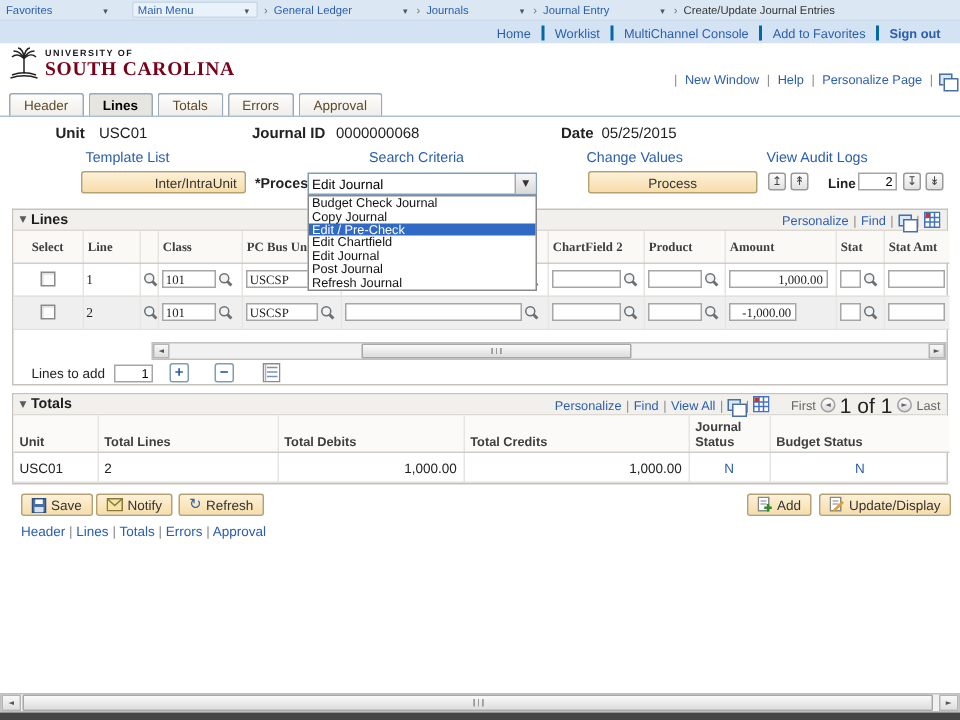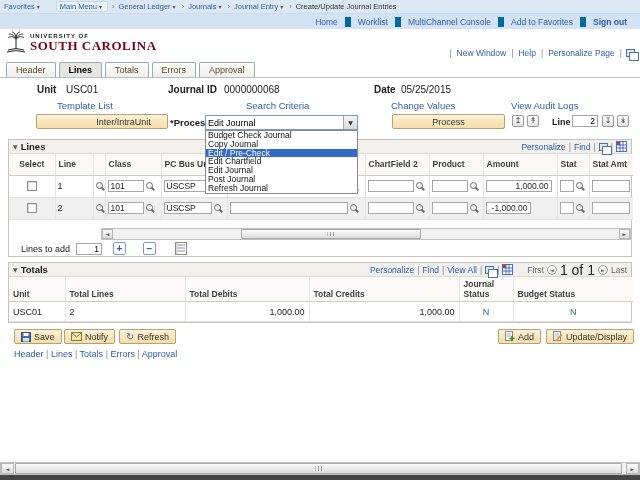--- a/index.html
+++ b/index.html
@@ -4,28 +4,28 @@
 <style>
   * { margin:0; padding:0; box-sizing:border-box; }
   html,body { width:640px; height:480px; }
   body { font-family:"Liberation Sans", sans-serif; background:#fff; position:relative; overflow:hidden; }
   .abs { position:absolute; }
   .lnk { color:#2a5db0; cursor:pointer; white-space:nowrap; text-decoration:none; }
 
   
   #crumbbar { left:0; top:0; width:640px; height:14px; background:#dbe7f3; border-bottom:1px solid #cddcec;
               display:flex; align-items:center; padding:0 4px; font-size:7.5px; color:#333; }
-  .crumb { display:flex; align-items:center; white-space:nowrap; }
+  .crumb { display:flex; align-items:center; white-space:nowrap;gap:32px; }
   .caret::after { content:"▾"; font-size:6px; color:#555; margin:0 2px 0 2px; font-family:"DejaVu Sans",sans-serif; }
   .crumb-sep::after { content:"›"; color:#777; margin:0 4px; }
   .crumb-chip { background:#e9f1fa; border:1px solid #c9d9ea; border-radius:2px; padding:0 3px; display:flex; align-items:center; }
 
   #toplinks { left:0; top:14px; width:640px; height:15px; background:#d4e3f3; display:flex; justify-content:flex-end;
               align-items:center; font-size:8.5px; padding-right:6px; }
-  #toplinks .tl { padding:0 7px; border-right:6px solid #0369a1; }
+  #toplinks .tl { padding:0 7px; border-right:2px solid #0369a1; }
   #toplinks .tl:last-child { border-right:none; font-weight:bold; }
 
   #logoband { left:0; top:29px; width:640px; height:31px; background:#fff; }
   #logo { position:absolute; left:5px; top:1px; display:flex; align-items:flex-end; }
   #logo-text { margin-left:3px; }
   #logo-l1 { font-size:6px; letter-spacing:1px; color:#1a1a1a; font-weight:bold; }
   #logo-l2 { font-family:"Liberation Serif", serif; font-size:13px; font-weight:bold; color:#7a0019; letter-spacing:0.5px; margin-top:-1px;}
   #pagebar { position:absolute; right:5px; bottom:2px; font-size:8.5px; display:flex; align-items:center; }
   #pagebar .pl { padding:0 5px; }
   #pagebar .psep { color:#888; }
@@ -69,21 +69,21 @@
   .gb-bar { height:14px; background:#f2f0ec; border-bottom:1px solid #dcd9d3; display:flex; align-items:center;
             justify-content:space-between; padding:0 4px; }
   .gb-title { font-size:9.5px; font-weight:bold; color:#1c1c1c; display:flex; align-items:center; gap:3px; }
   .tri { font-size:6px; color:#5a5a5a; font-family:"DejaVu Sans",sans-serif; }
   .gb-tools { display:flex; align-items:center; font-size:8.5px; gap:0; }
   .gb-tools .tsep { color:#888; margin:0 3px; }
   .icon-popup { width:9px; height:8px; border:1px solid #4a6fa5; background:#dce9f7; display:inline-block; position:relative; }
   .icon-popup::after { content:""; position:absolute; left:2px; top:2px; width:8px; height:7px; border:1px solid #4a6fa5; background:#fff; }
 
   
-  table.grid { border-collapse:collapse; width:624px; table-layout:fixed; }
+  table.grid { border-collapse:collapse; width:624px; table-layout:fixed;font-family:Liberation Serif, serif; }
   table.grid th { font-size:8.5px; font-weight:bold; color:#3f3f3f; text-align:left; background:#faf9f6;
                   border-bottom:1px solid #cfcdc8; border-right:1px solid #e7e5e1; padding:0 3px; height:21px; }
   table.grid td { font-size:9px; color:#222; border-right:1px solid #e7e5e1; border-bottom:1px solid #e3e1dd;
                   padding:0 2px; height:22px; white-space:nowrap; }
   tr.alt td { background:#efefef; }
   .fld { display:inline-block; height:12px; line-height:11px; border:1px solid #a6a6a6; background:#fff; font-size:8.5px;
          padding:0 2px; vertical-align:middle; }
   .fld.right { text-align:right; }
   .cb { display:inline-block; width:10px; height:10px; border:1px solid #8a8a8a; background:#fdfdfd; box-shadow:inset 1px 1px 1px #ddd; vertical-align:middle; cursor:pointer;}
   .mag { display:inline-block; width:10px; height:11px; position:relative; vertical-align:middle; margin-left:2px; cursor:pointer; }
@@ -206,21 +206,21 @@
 <span class="abs flabel" style="left:168px; top:84px;">Journal ID</span>
 <span class="abs fvalue" style="left:224px; top:84px;">0000000068</span>
 <span class="abs flabel" style="left:374px; top:84px;">Date</span>
 <span class="abs fvalue" style="left:401px; top:84px;">05/25/2015</span>
 
 <span class="abs lnk qlink" style="left:57px; top:100px;">Template List</span>
 <span class="abs lnk qlink" style="left:246px; top:100px;">Search Criteria</span>
 <span class="abs lnk qlink" style="left:391px; top:100px;">Change Values</span>
 <span class="abs lnk qlink" style="left:511px; top:100px;">View Audit Logs</span>
 
-<div class="abs psbtn" style="left:36px; top:114px; width:132px; height:15px;padding-left:43px;">Inter/IntraUnit</div>
+<div class="abs psbtn" style="left:54px; top:114px; width:110px; height:15px;padding-left:43px;">Inter/IntraUnit</div>
 <span class="abs flabel" style="left:170px; top:117px; font-size:9.5px;">*Process</span>
 <div id="proc-select" class="abs">
   <span class="selval">Edit Journal</span>
   <span class="selarrow"></span>
 </div>
 <div class="abs psbtn" style="left:392px; top:114px; width:113px; height:15px;">Process</div>
 <div class="abs chunkbtn" style="left:512px; top:115px;">↥</div>
 <div class="abs chunkbtn" style="left:527px; top:115px;">↟</div>
 <span class="abs flabel" style="left:552px; top:117px; font-size:9px;">Line</span>
 <span class="abs fld right" style="left:572px; top:115px; width:26px;">2</span>

